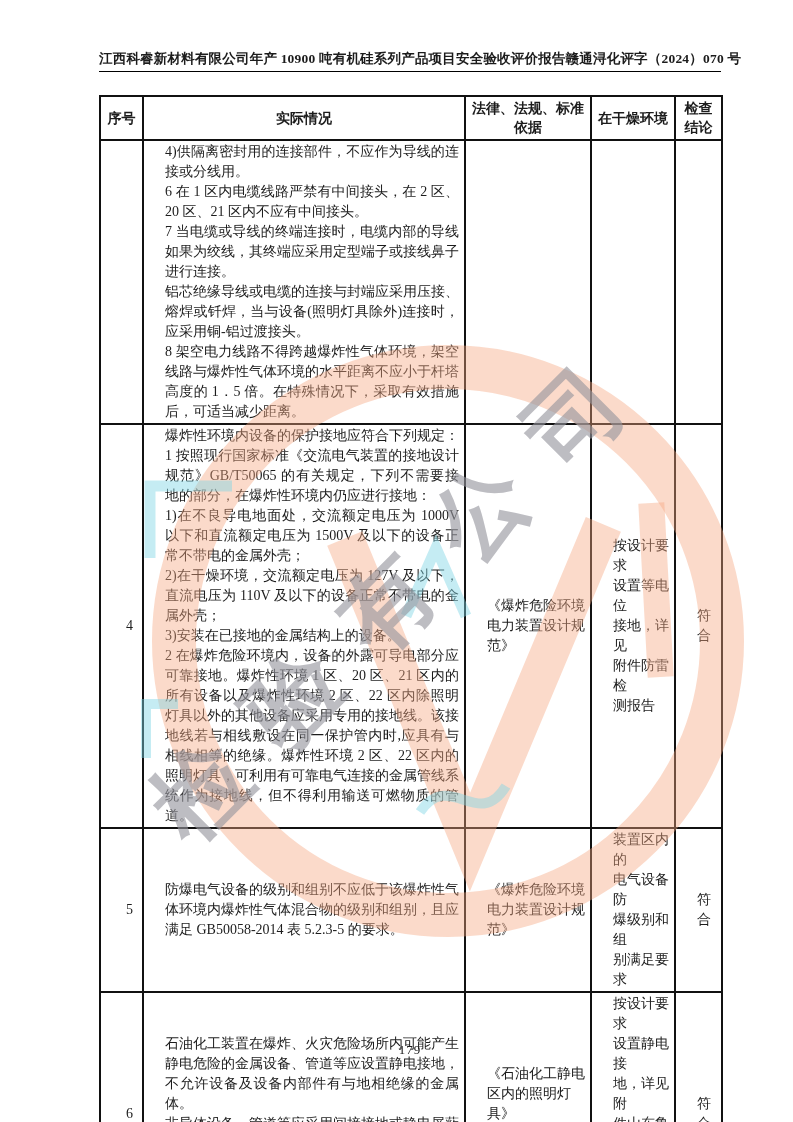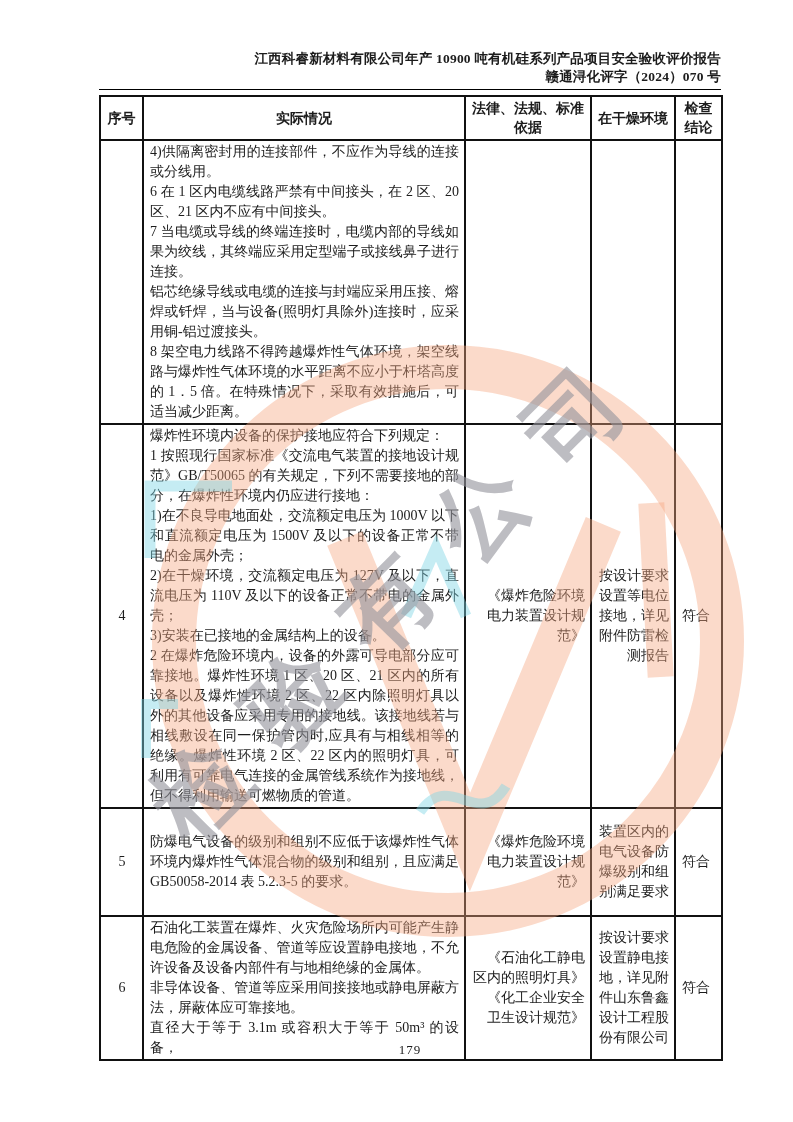--- a/index.html
+++ b/index.html
@@ -12,48 +12,47 @@
     color:#1c1c1c;
   }
   
   .doc-header{
     position:absolute;left:99px;top:50px;width:622px;
     display:flex;justify-content:space-between;align-items:flex-end;
     border-bottom:1.5px solid #000;
     padding-bottom:3px;
     font-size:13.5px;font-weight:bold;letter-spacing:.2px;
     white-space:nowrap;
-    flex-direction:column;
   }
   
   table.checklist{
     position:absolute;left:99px;top:95px;
     width:622px;
     border-collapse:collapse;table-layout:fixed;
     font-size:14px;
   }
   table.checklist th,table.checklist td{
     border:2px solid #111;
-    padding:1px 5px 1px 6px;
+    padding:1px 5px 1px 21px;
     overflow:hidden;
     white-space:pre-line;
     line-height:20px;
   }
   table.checklist th{
     font-weight:bold;text-align:center;vertical-align:middle;
     line-height:19px;padding:2px;
   }
   tr.hdr{height:42px;}
   tr.r0{height:278px;}
   tr.r1{height:382px;}
   tr.r2{height:108px;}
   tr.r3{height:120px;}
   td.idx{text-align:center;vertical-align:middle;padding:0;}
   td.content{text-align:justify;vertical-align:middle;}
-  td.basis,td.actual{text-align:right;vertical-align:middle;padding:1px 2px;border-radius:28px;}
+  td.basis,td.actual{text-align:left;vertical-align:middle;padding:1px 2px;}
   td.concl{vertical-align:middle;padding:0;}
   
   .footer{
     position:absolute;left:99px;top:1042px;width:622px;
     text-align:center;font-size:13px;letter-spacing:1px;
   }
   
   .wm{position:absolute;pointer-events:none;}
   .wm-ring{
     left:152px;top:345px;width:592px;height:592px;

